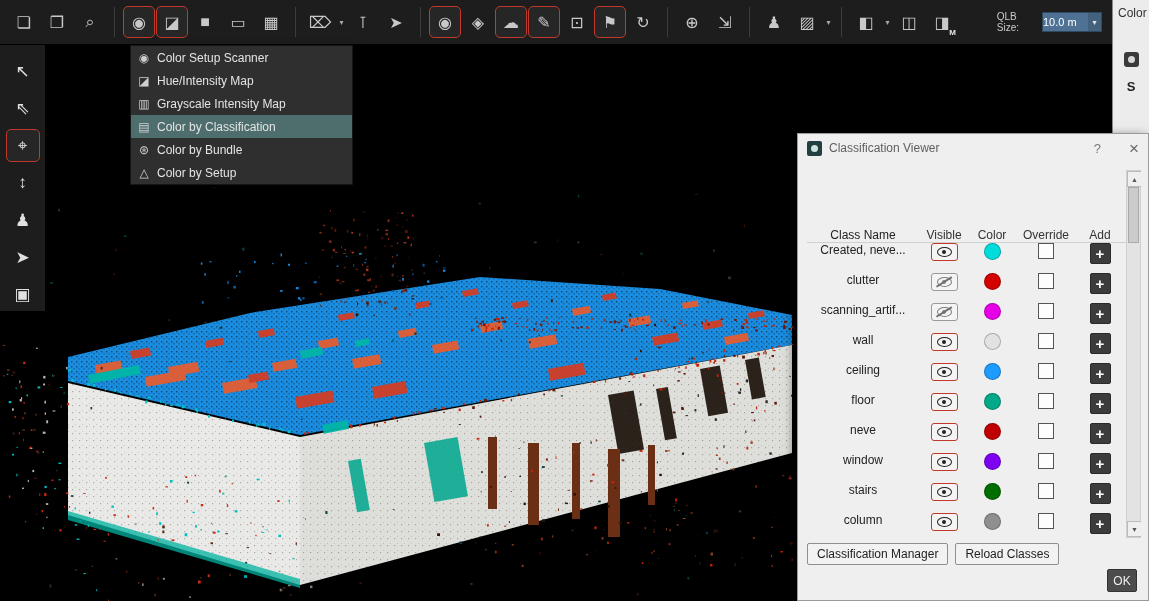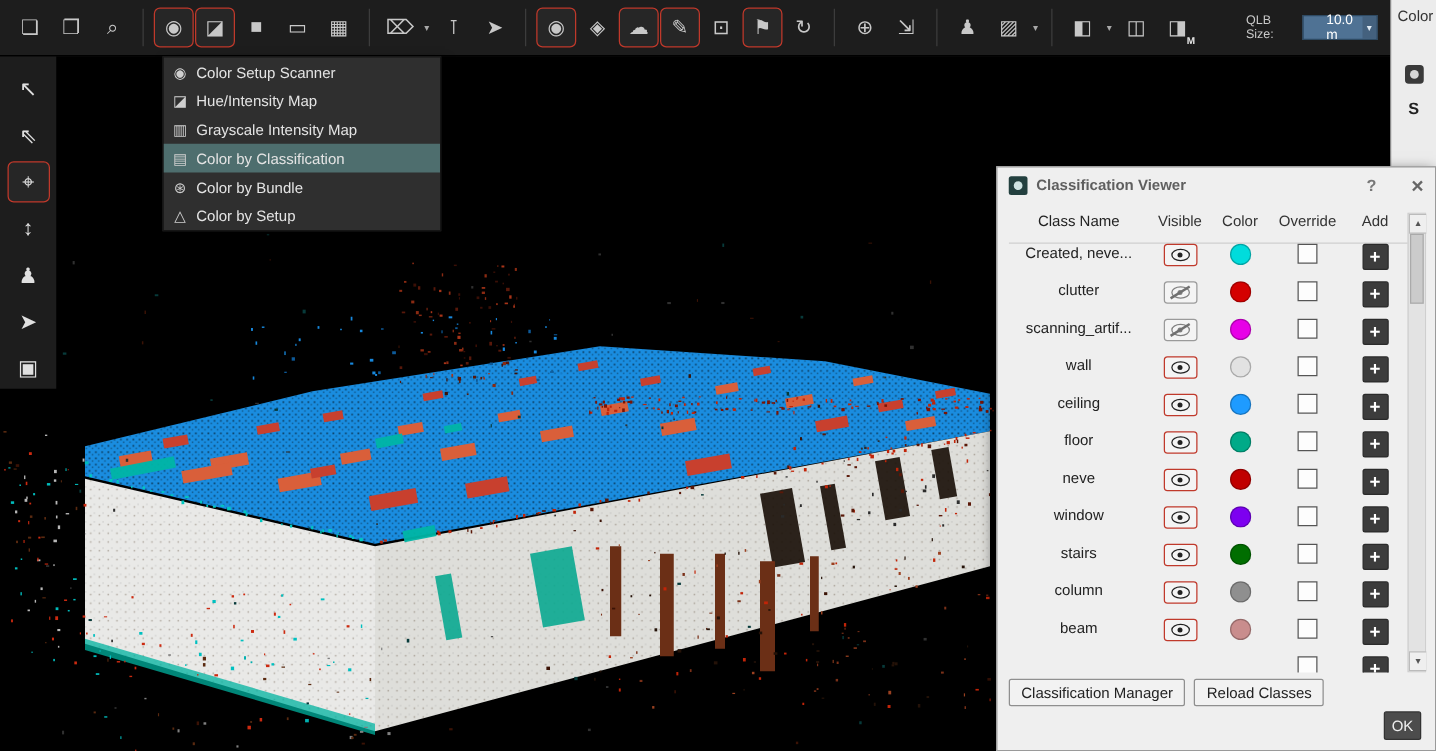--- a/index.html
+++ b/index.html
@@ -13,21 +13,21 @@
   .tb-group{display:flex;align-items:center;gap:1px;padding:0 8px;}
   .tb-sep{width:1px;height:30px;background:#3c3c3c;}
   .tb-btn{width:30px;height:30px;display:flex;align-items:center;justify-content:center;
           color:#c8c8c8;font-size:16px;position:relative;border:1.5px solid transparent;border-radius:5px;cursor:default;}
   .tb-btn.active{border-color:#c0392b;background:#262626;}
   .tb-btn .badge{position:absolute;right:1px;bottom:0px;font-size:8px;color:#e8e8e8;font-weight:bold;}
   .tb-caret{width:9px;color:#a8a8a8;font-size:8px;text-align:center;}
   .qlb{margin-left:auto;margin-right:10px;display:flex;align-items:center;}
   .qlb-labels{color:#c9c9c9;font-size:10px;line-height:11px;text-align:left;margin-right:23px;}
   .qlb-box{width:60px;height:20px;background:#4f7294;color:#fff;font-size:11px;display:flex;
-           align-items:center;padding-left:18px;border:1px solid #2e4a63;box-sizing:border-box;}
+           align-items:center;padding-left:0;border:1px solid #2e4a63;box-sizing:border-box;}
   .qlb-box .qlb-caret{margin-left:auto;width:13px;height:100%;background:#44617e;color:#dfe9f2;
            font-size:8px;display:flex;align-items:center;justify-content:center;}
 
   
   .leftbar{position:absolute;left:0;top:45px;width:45px;height:266px;background:#1d1d1d;z-index:4;
            display:flex;flex-direction:column;align-items:center;padding-top:10px;gap:4px;box-sizing:border-box;}
   .lt-btn{width:32px;height:32px;display:flex;align-items:center;justify-content:center;color:#e0e0e0;
           font-size:17px;border:1.5px solid transparent;border-radius:5px;}
   .lt-btn.active{border-color:#c0392b;background:#262626;}
 
@@ -46,29 +46,29 @@
           border-left:1px solid #8a8a8a;z-index:5;box-sizing:border-box;}
   .as-title{font-size:12px;color:#333;padding:6px 0 0 5px;}
   .as-icon{width:15px;height:15px;border-radius:3px;background:#3a3a3a;margin:32px auto 0 auto;position:relative;}
   .as-icon::after{content:"";position:absolute;left:4px;top:4px;width:7px;height:7px;border-radius:50%;background:#d8d8d8;}
   .as-s{font-size:13px;font-weight:bold;color:#222;text-align:center;margin-top:12px;}
 
   
   .panel{position:absolute;left:797px;top:133px;width:352px;height:468px;background:#efefef;
          border:1px solid #9a9a9a;box-sizing:border-box;z-index:6;font-size:12px;color:#333;
          box-shadow:-3px 3px 10px rgba(0,0,0,.55);}
-  .panel-header{height:28px;display:flex;align-items:center;padding:0 9px;font-weight:bold;}
+  .panel-header{height:28px;display:flex;align-items:center;padding:0 9px;}
   .ph-icon{width:15px;height:15px;background:#23403f;border-radius:2px;margin-right:7px;position:relative;}
   .ph-icon::after{content:"";position:absolute;left:4px;top:4px;width:7px;height:7px;border-radius:50%;background:#cfe3e2;}
   .ph-title{color:#5f5f5f;flex:1;}
   .ph-help{color:#777;margin-right:28px;font-size:13px;}
   .ph-close{color:#666;font-size:17px;line-height:1;}
 
   .ctable{position:absolute;left:9px;top:36px;width:334px;height:368px;overflow:hidden;}
-  .thead{display:flex;height:24px;align-items:flex-start;border-bottom:1px solid #d0d0d0;color:#333;}
+  .thead{display:flex;height:24px;align-items:flex-end;border-bottom:1px solid #d0d0d0;color:#333;margin-top:48px;}
   .th{text-align:center;white-space:nowrap;}
   .c-name{width:112px;text-align:center;color:#222;overflow:hidden;white-space:nowrap;}
   .c-vis{width:50px;display:flex;justify-content:center;}
   .c-color{width:46px;display:flex;justify-content:center;}
   .c-ovr{width:62px;display:flex;justify-content:center;}
   .c-add{width:46px;display:flex;justify-content:center;}
   .crow{display:flex;height:30px;align-items:flex-start;}
 
   .eyebtn{width:27px;height:18px;border-radius:3px;background:#f4f4f4;border:1.5px solid #c0392b;
           display:flex;align-items:center;justify-content:center;position:relative;padding:0;}

